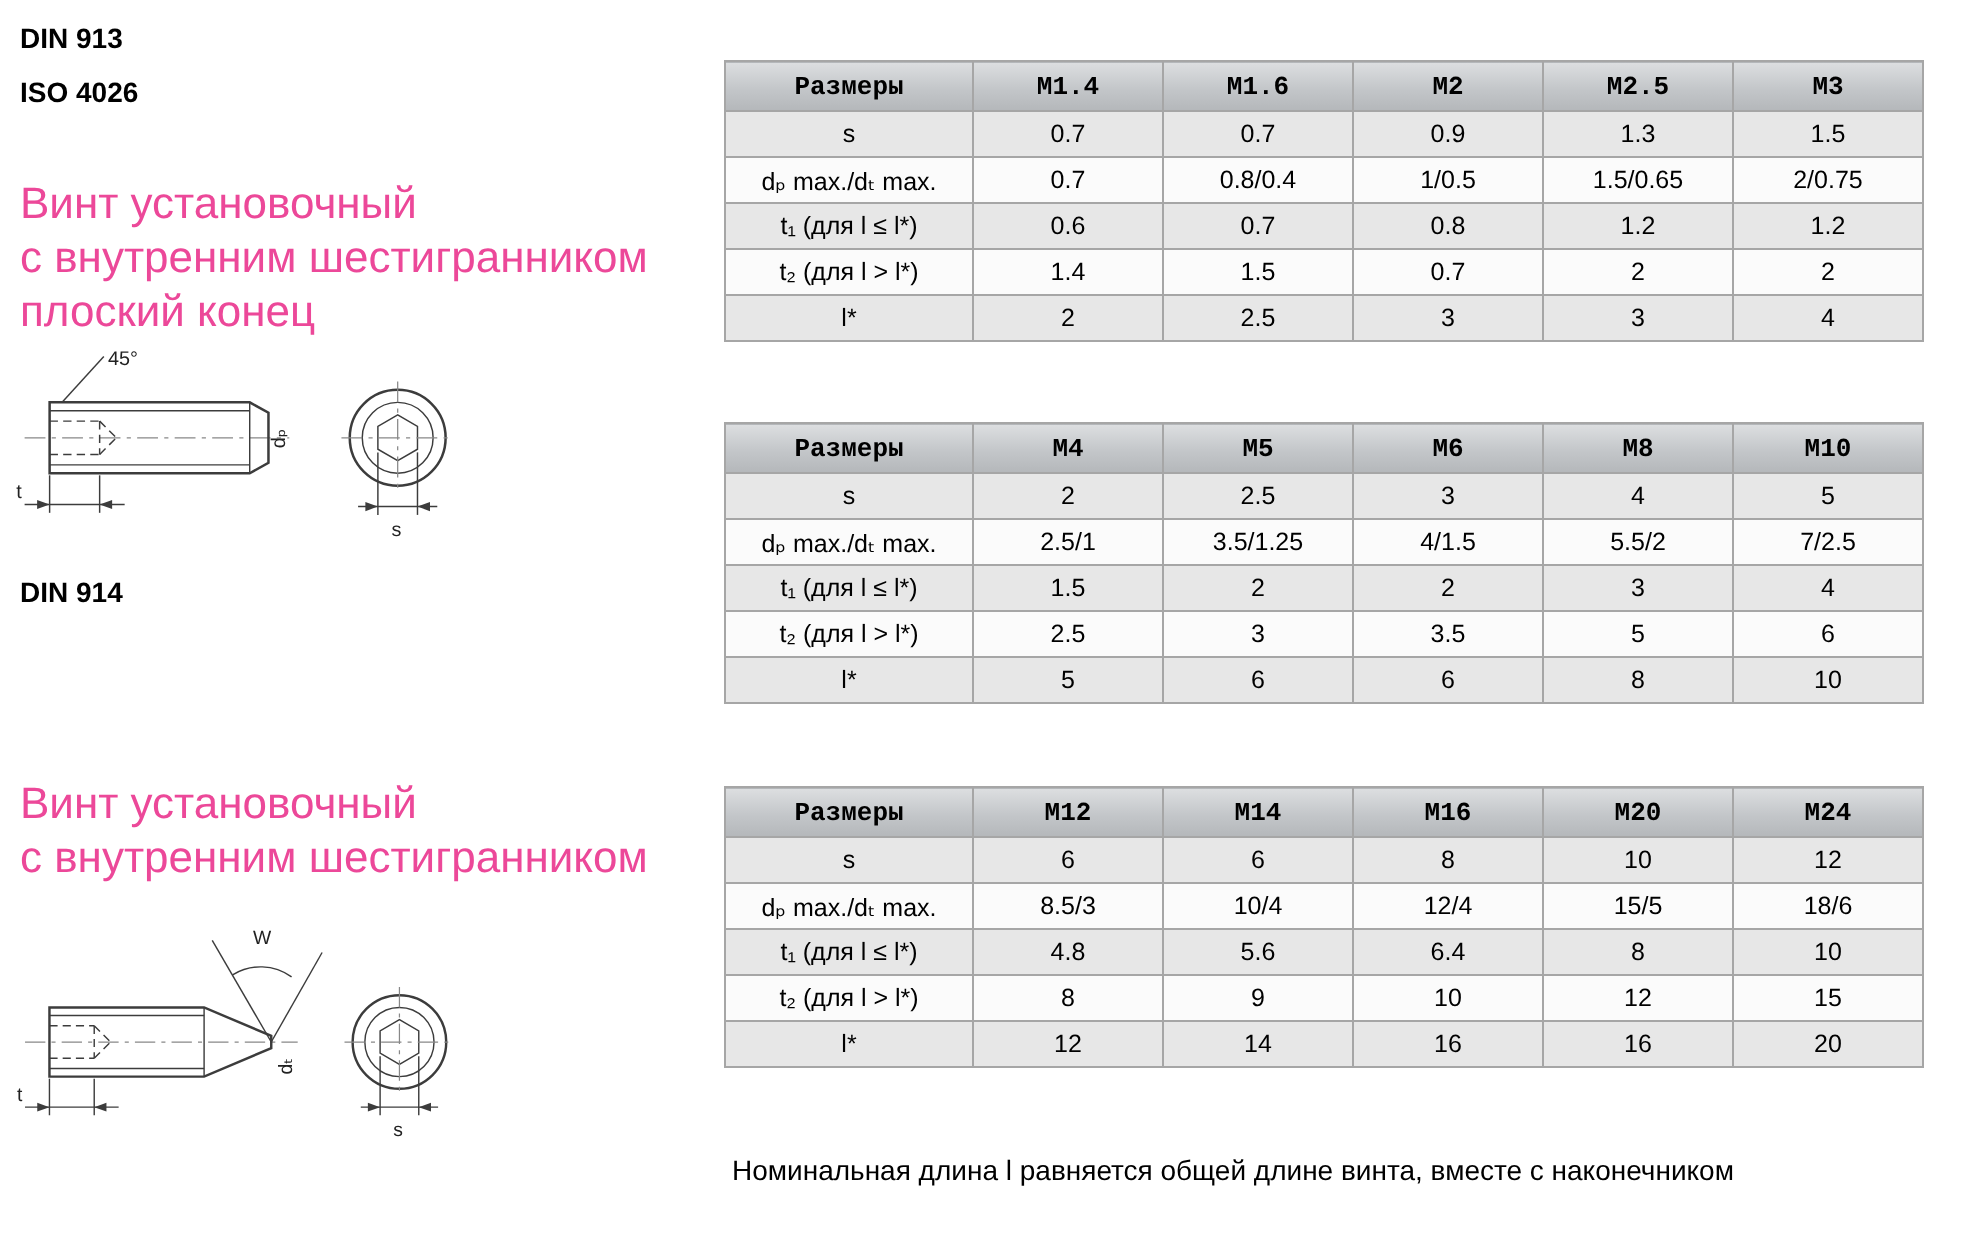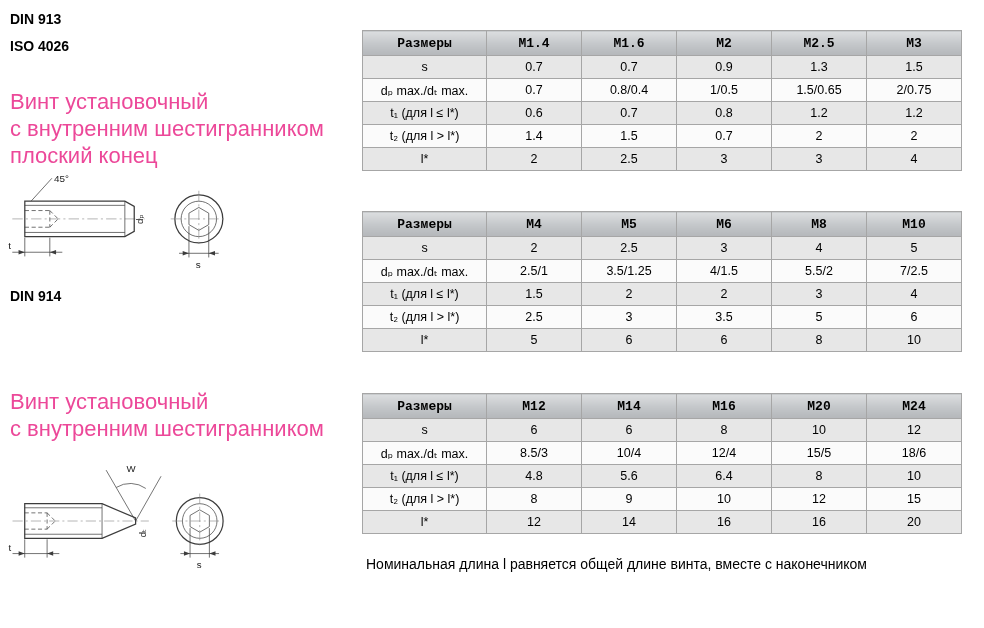--- a/index.html
+++ b/index.html
@@ -30,21 +30,21 @@
     padding:0 2px;height:22px;background:#fbfbfb;
   }
   .spec-table thead th{
     height:24px;font-weight:bold;font-size:13px;
     background:linear-gradient(180deg,#dcdee0 0%,#c3c6c9 55%,#b4b7ba 100%);
     font-family:Liberation Mono, monospace;
   }
   .spec-table tbody tr:nth-child(odd) td{background:#e7e7e7;}
   .tbl1{top:30px;} .tbl2{top:211px;} .tbl3{top:393px;}
   
-  .notes{left:366px;top:556px;font-size:14px;color:#000;}
+  .notes{left:366px;top:577px;font-size:14px;color:#000;}
   .note{margin-bottom:9px;white-space:pre-wrap;}
   .subtxt{font-size:10px;vertical-align:-3px;margin-left:1px;}
 </style>
 </head>
 <body>
 
 <div class="abs title-block" style="left:10px;top:6px;">
   <div>DIN 913</div>
   <div>ISO 4026</div>
 </div>

